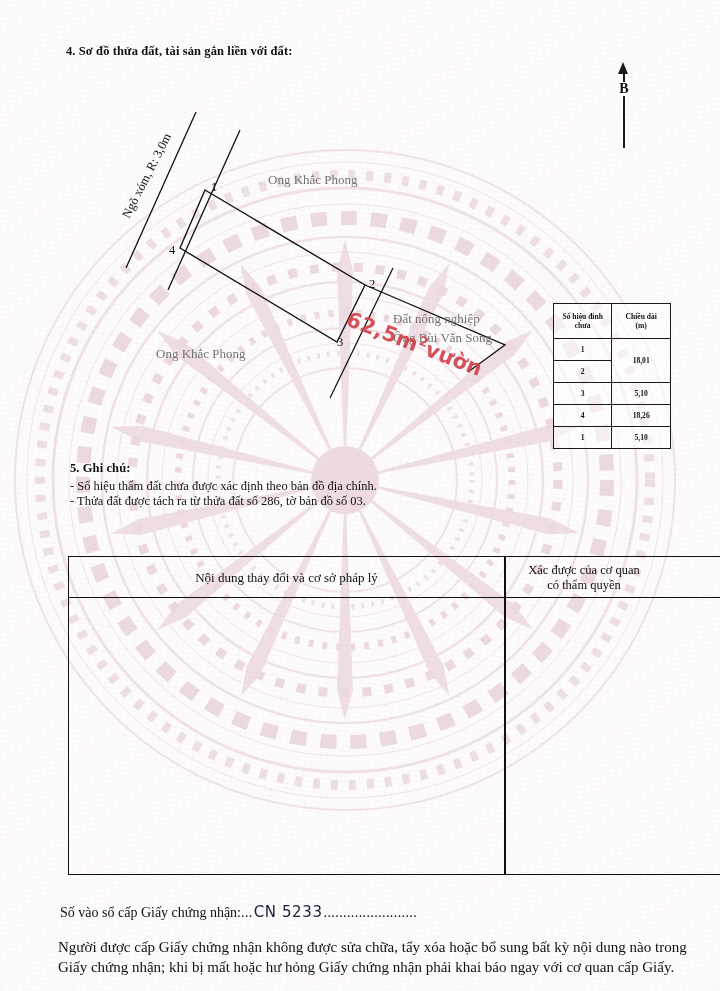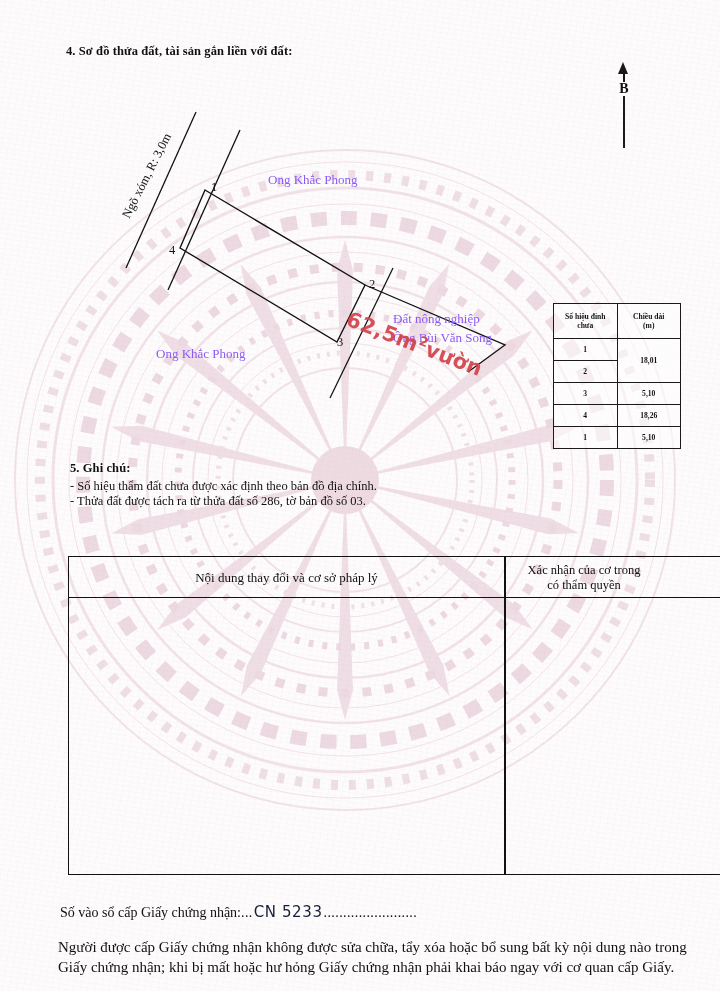--- a/index.html
+++ b/index.html
@@ -76,21 +76,21 @@
   }
 
   
   #diagram{position:absolute;left:0;top:0;width:720px;height:470px;}
   #diagram svg{position:absolute;left:0;top:0;width:720px;height:470px;overflow:visible;}
 
   .map-label{
     position:absolute;
     font-size:13px;
     white-space:nowrap;
-    color:#8b5cf6;
+    color:#737373;
   }
   .vnum{
     position:absolute;
     font-size:12.5px;
     color:#111;
     white-space:nowrap;
   }
   #road-label{
     position:absolute;
     left:126px;top:210px;
@@ -111,21 +111,21 @@
     white-space:nowrap;
     font-family:"DejaVu Sans", sans-serif;
     opacity:.92;
   }
   #stamp-area .sup{font-size:13px;vertical-align:super;}
 
   
   #vtable{
     position:absolute;
     left:553px;top:303px;
-    width:128px;
+    width:118px;
     border-collapse:collapse;
     background:rgba(255,255,255,.55);
   }
   #vtable td,#vtable th{
     border:1px solid #1a1a1a;
     font-size:7.6px;
     font-weight:bold;
     text-align:center;
     padding:0;
     line-height:1.25;
@@ -332,21 +332,21 @@
     <div class="sec-head" style="left:70px;top:461px;">5. Ghi chú:</div>
     <div class="body-line" style="left:70px;top:479px;">- Số hiệu thẩm đất chưa được xác định theo bản đồ địa chính.</div>
     <div class="body-line" style="left:70px;top:494px;">- Thửa đất được tách ra từ thửa đất số 286, tờ bản đồ số 03.</div>
 
 
     <div id="changes-table">
       <div class="thead"></div>
       <div class="vdiv"></div>
       <div class="h1">Nội dung thay đổi và cơ sở pháp lý</div>
       <div class="h2">
-        <span>Xác nhận của cơ trong</span>
+        <span>Xác được của cơ quan</span>
         <span>có thẩm quyền</span>
       </div>
       <div class="cell-body-left"></div>
       <div class="cell-body-right"></div>
     </div>
 
     <div id="certno"><span>Số vào sổ cấp Giấy chứng nhận:</span><span class="dots">...</span><span class="hand">CN 5233</span><span class="dots">........................</span></div>
 
     <div id="footer">
       <div>Người được cấp Giấy chứng nhận không được sửa chữa, tẩy xóa hoặc bổ sung bất kỳ nội dung nào trong</div>

